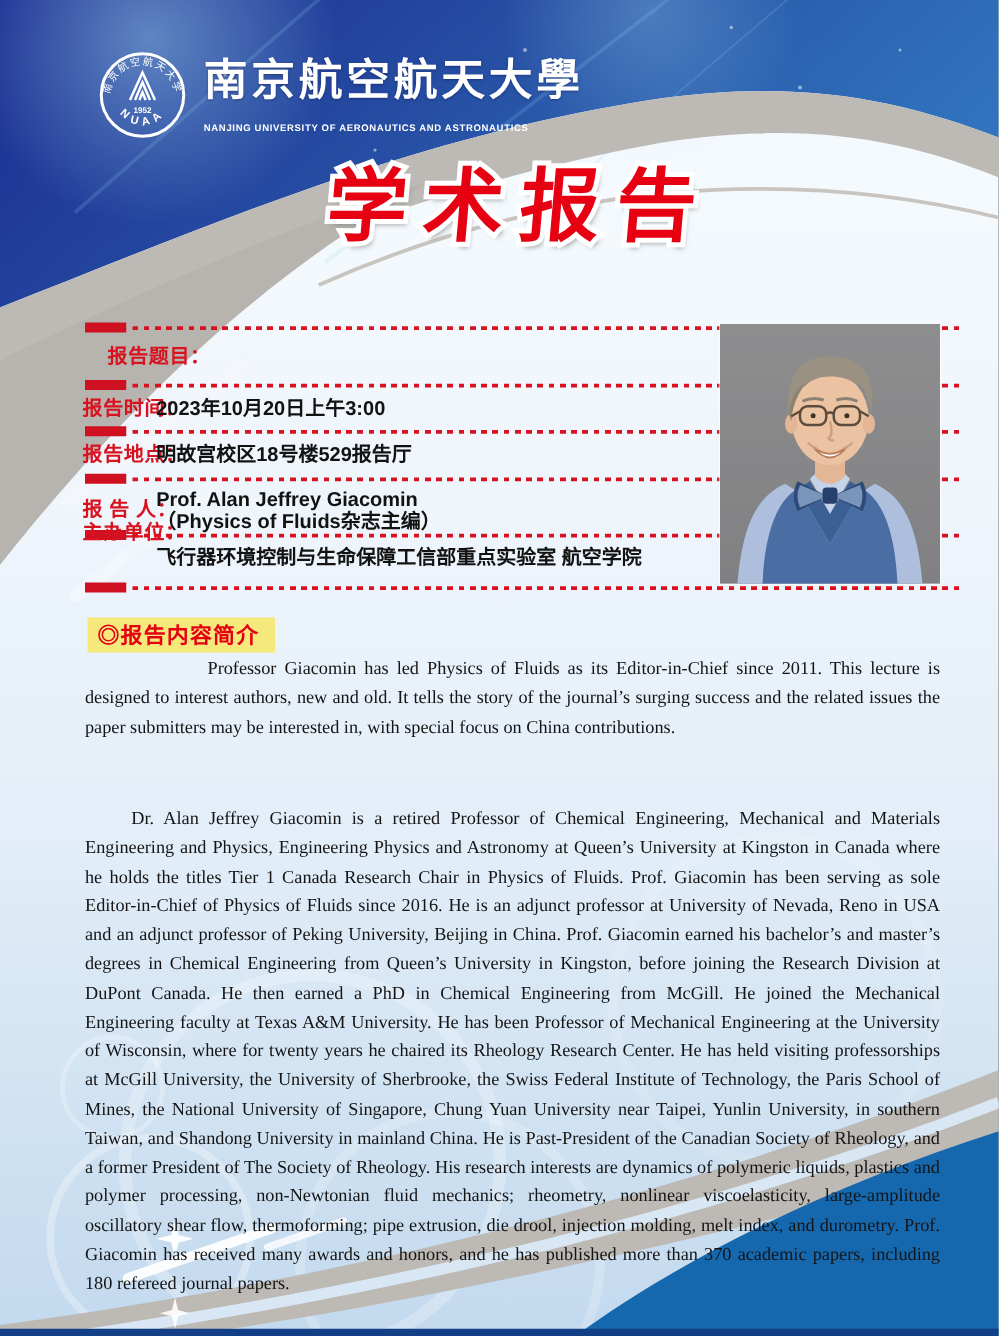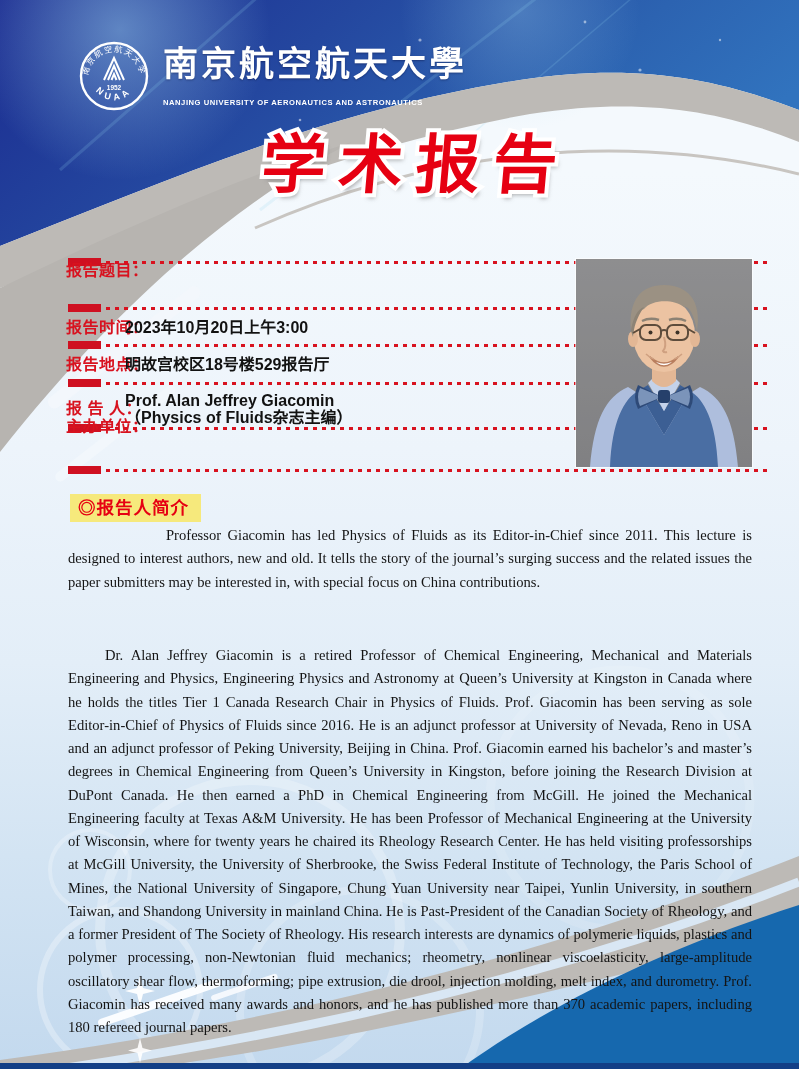--- a/index.html
+++ b/index.html
@@ -179,33 +179,34 @@
     </div>
   <div class="sep" style="top:424px; left:0; right:0;">
       <span class="bar"></span>
       <span class="dash"></span>
     </div>
   <div class="sep" style="top:466px; left:0; right:0;">
       <span class="bar"></span>
       <span class="dash"></span>
     </div>
 
-  <div class="info-label" style="top:262px;">报告题目：</div>
+  <div class="info-label" style="top:277px;margin-left:20px;">报告题目：</div>
 
   <div class="info-label" style="top:319px;">报告时间：</div>
   <div class="info-value" style="top:319px;">2023年10月20日上午3:00</div>
 
   <div class="info-label" style="top:356px;">报告地点：</div>
   <div class="info-value" style="top:356px;">明故宫校区18号楼529报告厅</div>
 
   <div class="info-label" style="top:400px;">报 告 人：</div>
   <div class="info-value" style="top:392px;">Prof. Alan Jeffrey Giacomin</div>
   <div class="info-value" style="top:409px;">（Physics of Fluids杂志主编）</div>
 
   <div class="info-label" style="top:418px;">主办单位：</div>
+  <div class="info-value" style="top:438px;">飞行器环境控制与生命保障工信部重点实验室 航空学院</div>
 
   <svg class="photo" viewBox="0 0 176 208">
     <rect width="176" height="208" fill="url(#photog)"></rect>
     <rect width="176" height="208" fill="#8a8a8c" opacity="0.25"></rect>
 
     <path d="M14,208 C18,160 30,138 52,128 L88,150 L124,128 C146,138 158,160 162,208 Z" fill="#aebedd"></path>
 
     <path d="M34,208 C36,162 48,140 62,132 L88,176 L114,132 C128,140 140,162 142,208 Z" fill="#4a6ea3"></path>
     <path d="M62,132 L88,176 L114,132 L104,126 L88,152 L72,126 Z" fill="#3c5f94"></path>
 
@@ -241,18 +242,18 @@
 
     <path d="M66,62 Q74,58 83,61" stroke="#8c8274" stroke-width="2.4" fill="none"></path>
     <path d="M93,61 Q102,58 110,62" stroke="#8c8274" stroke-width="2.4" fill="none"></path>
 
     <path d="M88,78 Q91,88 87,92 Q88,94 91,93" stroke="#cfa080" stroke-width="2" fill="none"></path>
 
     <path d="M74,98 Q88,110 102,98 Q88,116 74,98 Z" fill="#ffffff" stroke="#b97e5e" stroke-width="1.5"></path>
     <path d="M70,95 Q74,99 78,100 M106,95 Q102,99 98,100" stroke="#cfa080" stroke-width="1.5" fill="none"></path>
   </svg>
 
-  <div class="section-tag" style="top:494px;">◎报告人简介</div>
+  <div class="section-tag" style="top:494px;">◎报告内容简介</div>
   <div class="para p1">Professor Giacomin has led Physics of Fluids as its Editor-in-Chief since 2011. This lecture is designed to interest authors, new and old. It tells the story of the journal’s surging success and the related issues the paper submitters may be interested in, with special focus on China contributions.</div>
 
   <div class="para p2">Dr. Alan Jeffrey Giacomin is a retired Professor of Chemical Engineering, Mechanical and Materials Engineering and Physics, Engineering Physics and Astronomy at Queen’s University at Kingston in Canada where he holds the titles Tier 1 Canada Research Chair in Physics of Fluids. Prof. Giacomin has been serving as sole Editor-in-Chief of Physics of Fluids since 2016. He is an adjunct professor at University of Nevada, Reno in USA and an adjunct professor of Peking University, Beijing in China. Prof. Giacomin earned his bachelor’s and master’s degrees in Chemical Engineering from Queen’s University in Kingston, before joining the Research Division at DuPont Canada. He then earned a PhD in Chemical Engineering from McGill. He joined the Mechanical Engineering faculty at Texas A&amp;M University. He has been Professor of Mechanical Engineering at the University of Wisconsin, where for twenty years he chaired its Rheology Research Center. He has held visiting professorships at McGill University, the University of Sherbrooke, the Swiss Federal Institute of Technology, the Paris School of Mines, the National University of Singapore, Chung Yuan University near Taipei, Yunlin University, in southern Taiwan, and Shandong University in mainland China. He is Past-President of the Canadian Society of Rheology, and a former President of The Society of Rheology. His research interests are dynamics of polymeric liquids, plastics and polymer processing, non-Newtonian fluid mechanics; rheometry, nonlinear viscoelasticity, large-amplitude oscillatory shear flow, thermoforming; pipe extrusion, die drool, injection molding, melt index, and durometry. Prof. Giacomin has received many awards and honors, and he has published more than 370 academic papers, including 180 refereed journal papers.</div>
 
 </div>
 
 </body></html>

